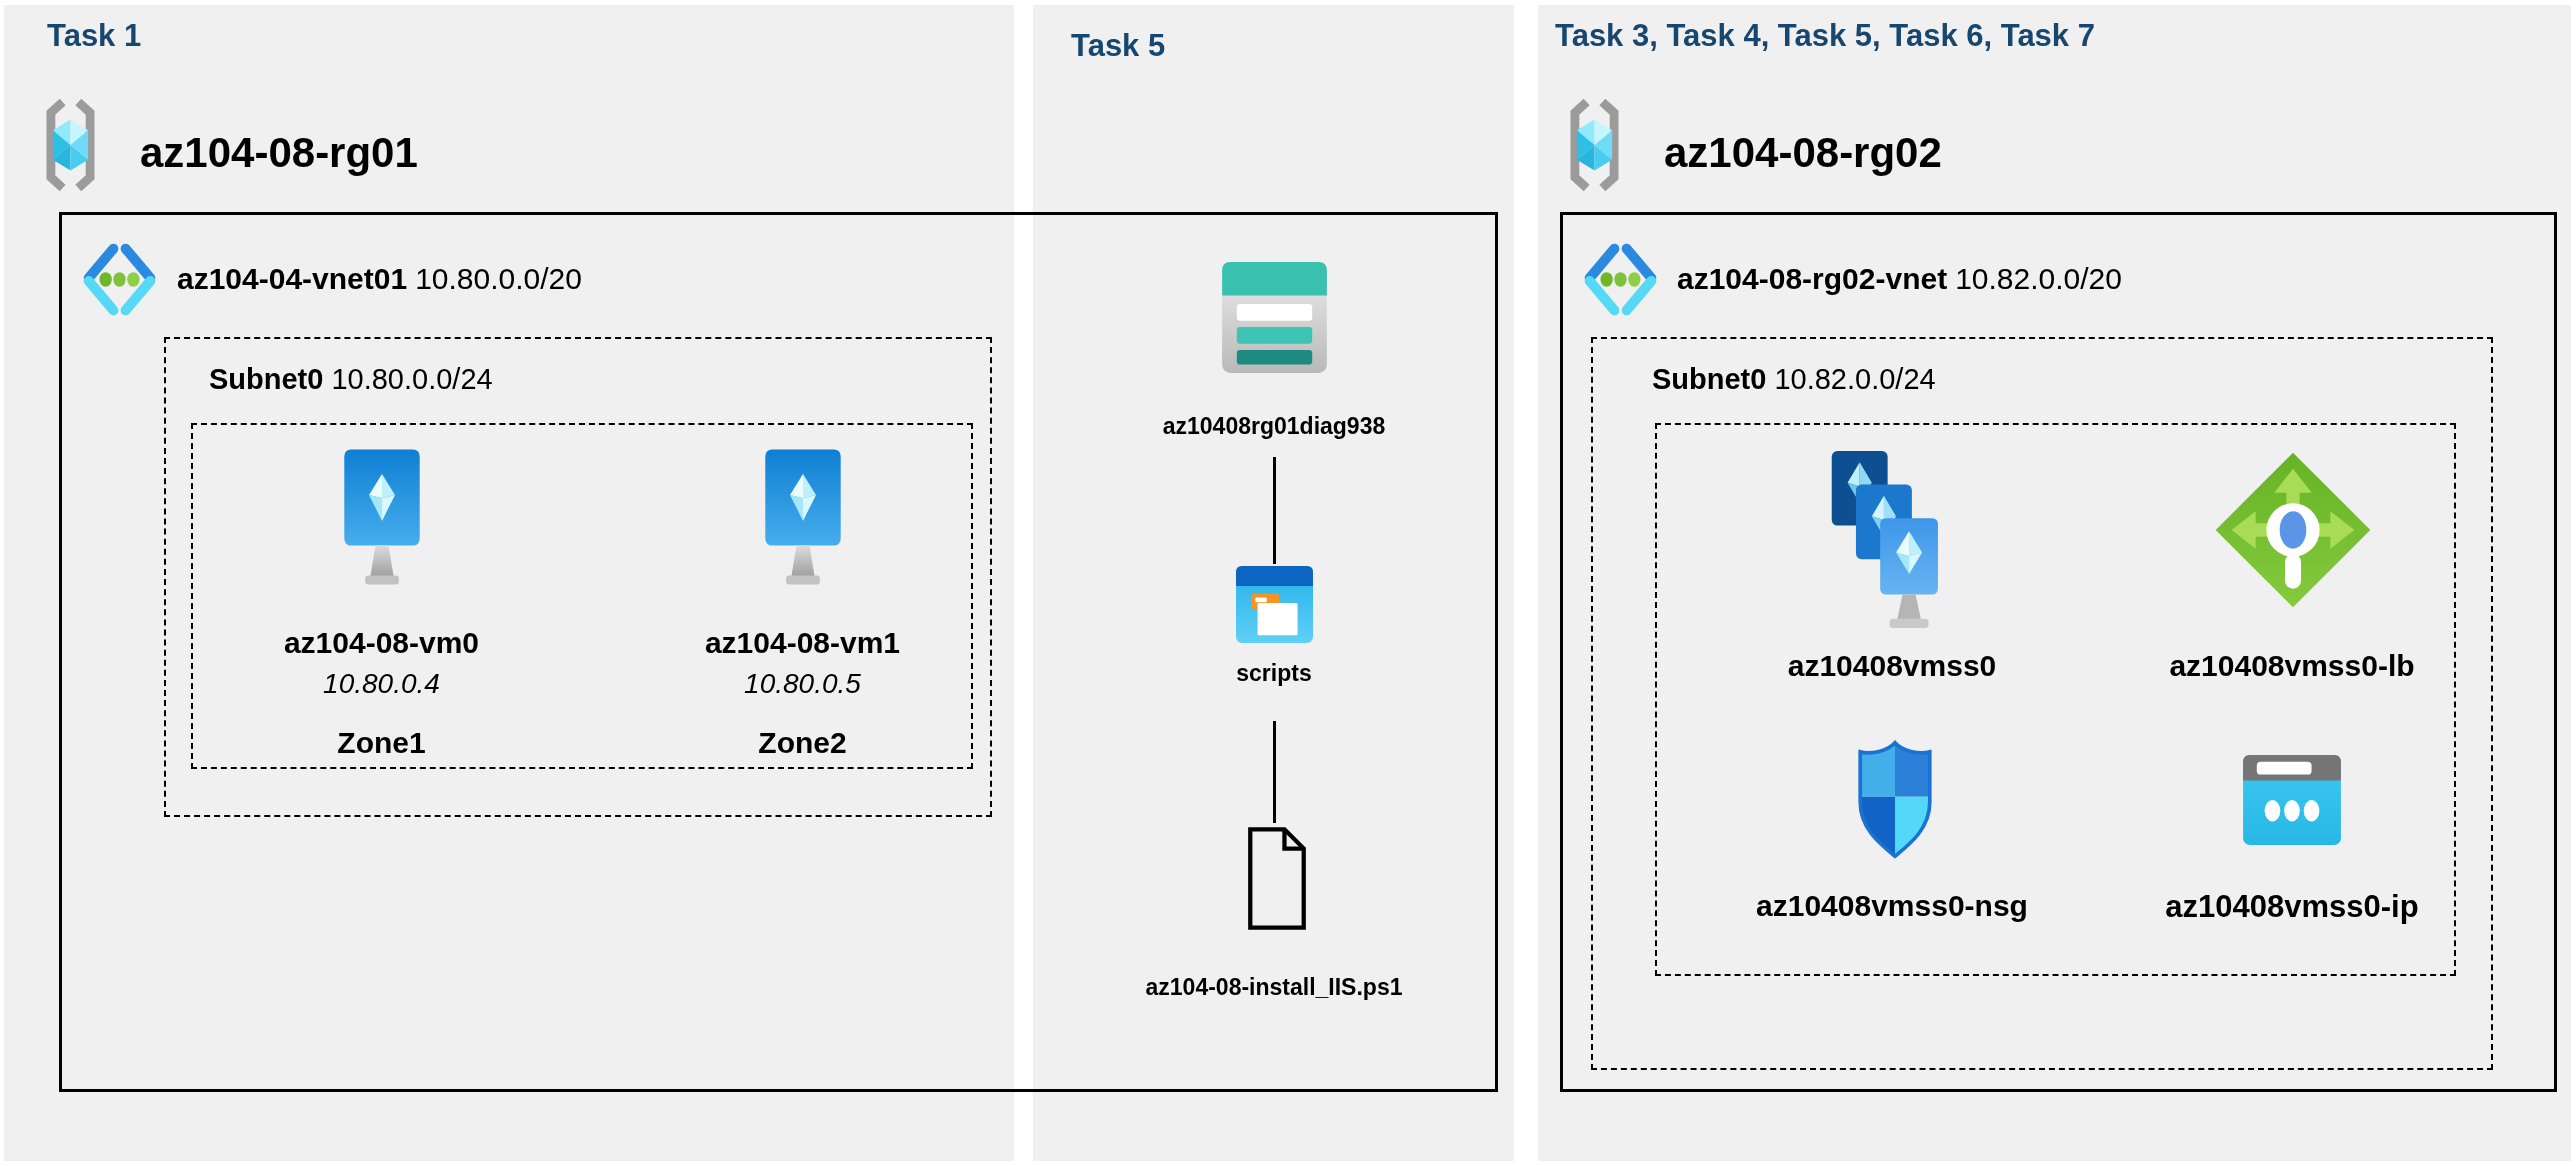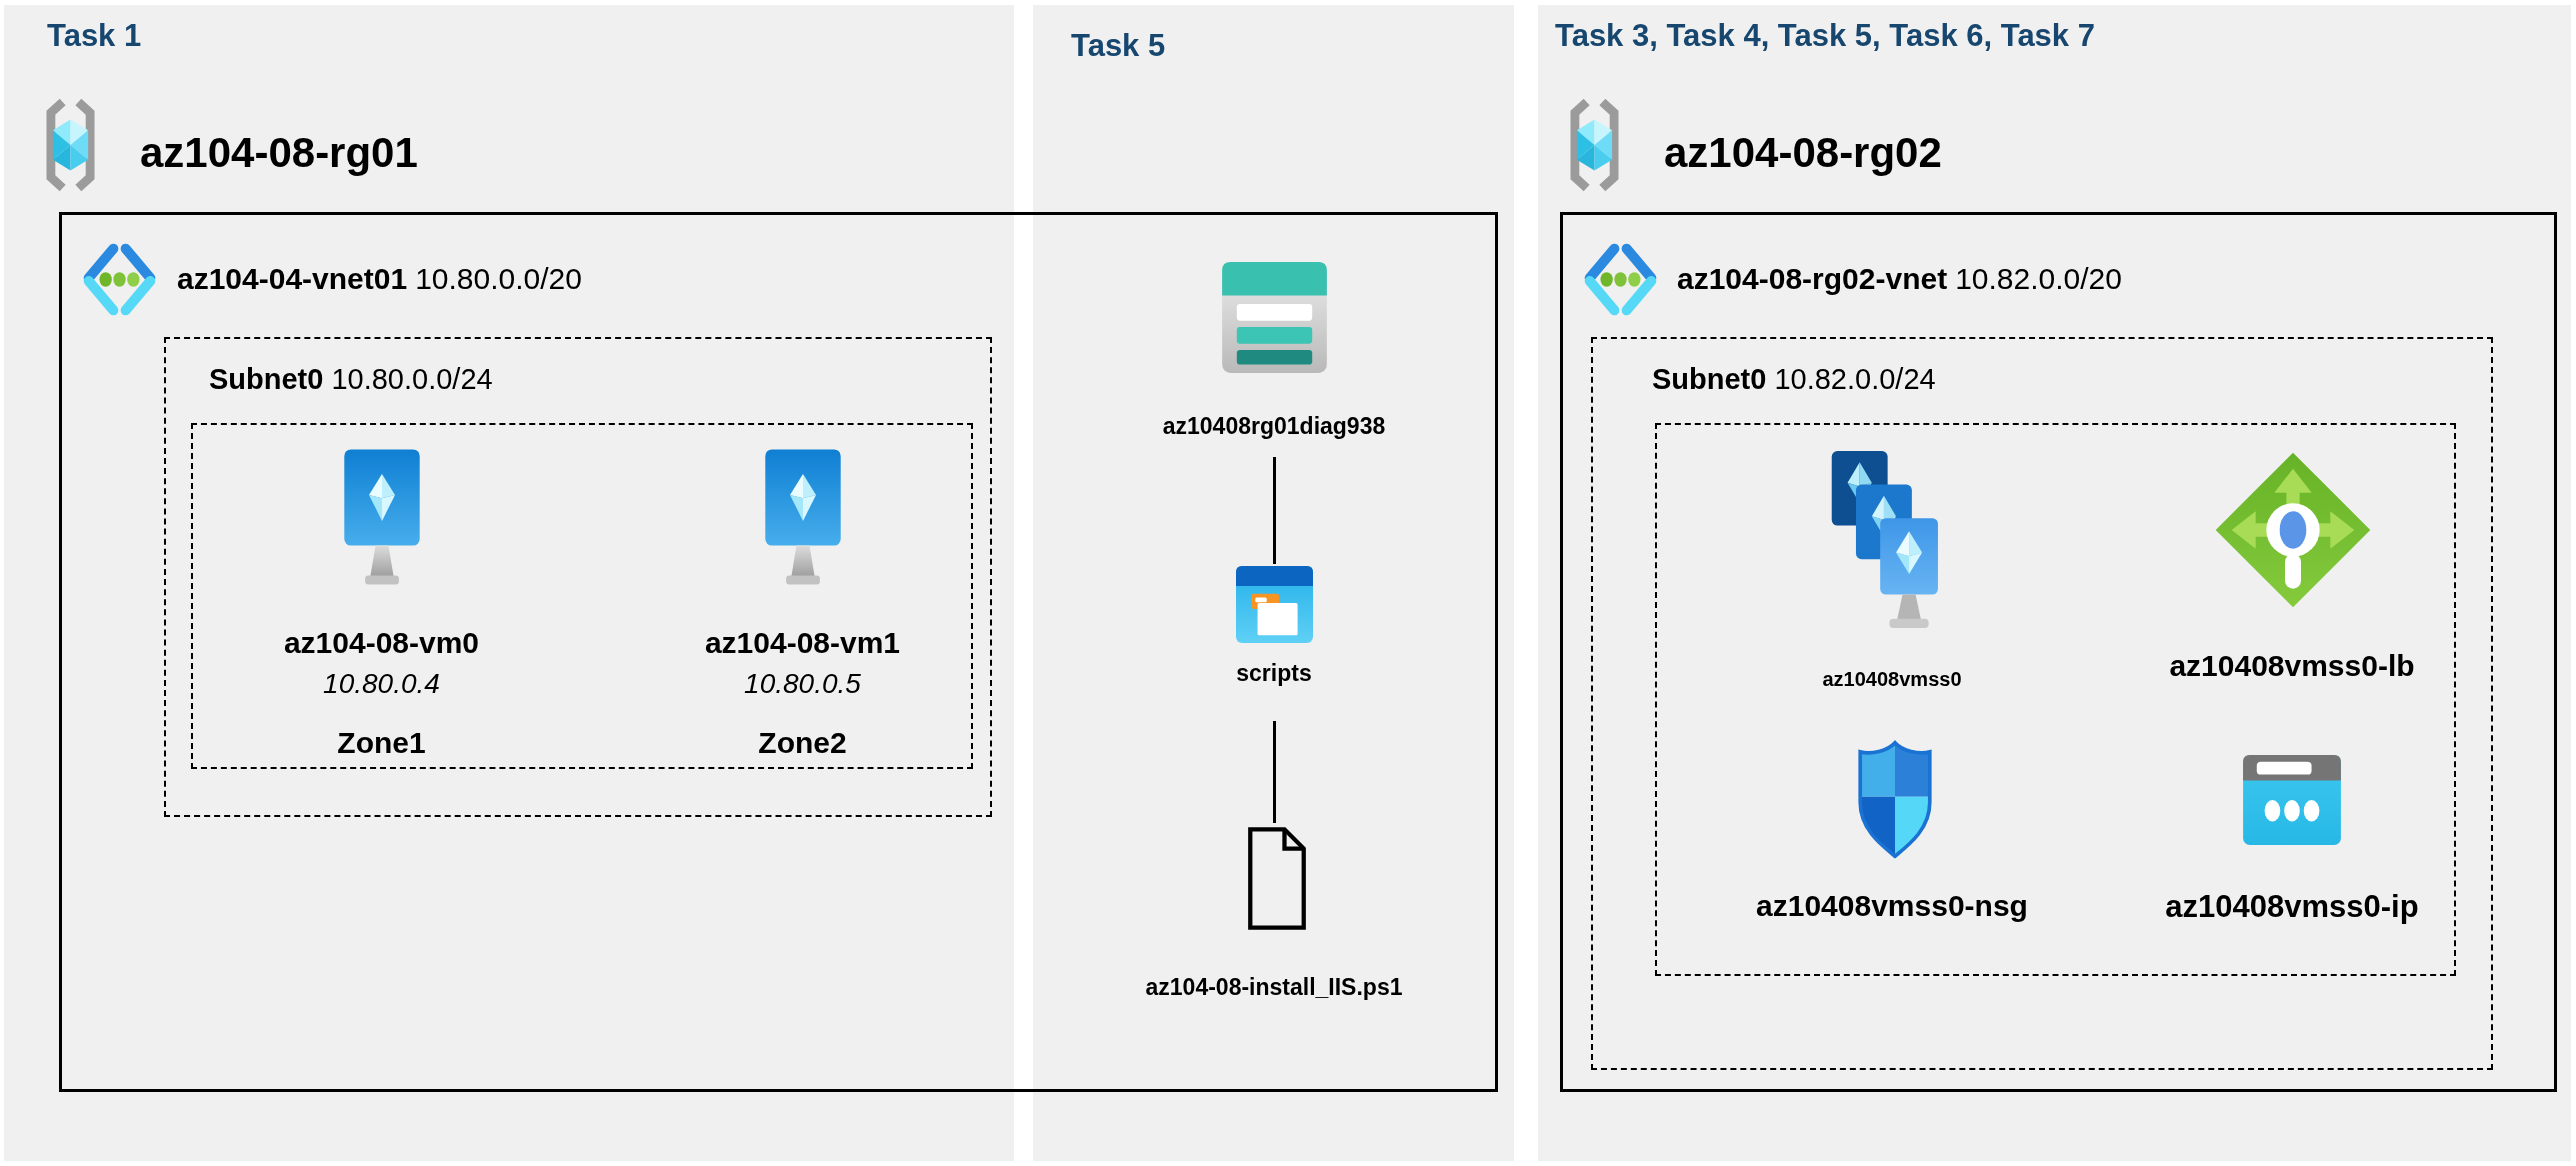--- a/index.html
+++ b/index.html
@@ -217,21 +217,21 @@
     <polygon points="73,72 60,94 60,76" fill="#bdeffc"></polygon>
     <rect x="56" y="74" width="62" height="82" rx="6" fill="url(#vcf)"></rect>
     <polygon points="87,88 73,111 87,115" fill="#eafcff"></polygon>
     <polygon points="87,88 101,111 87,115" fill="#bdeffc"></polygon>
     <polygon points="73,111 87,134 87,115" fill="#a4e7fa"></polygon>
     <polygon points="101,111 87,134 87,115" fill="#d9f7fe"></polygon>
     <polygon points="80,156 94,156 100,184 74,184" fill="#b5b5b5"></polygon>
     <rect x="66" y="182" width="42" height="10" rx="4" fill="#c9c9c9"></rect>
   </svg>
 </div>
-<div class="center-label" style="left:1703px;top:649px;width:378px;font-size:20px;margin-top:19px;">az10408vmss0</div>
+<div class="center-label" style="left:1703px;top:649px;width:378px;font-size:30px;">az10408vmss0</div>
 
 <div class="abs" style="left:2213px;top:450px;">
   <svg width="160" height="160" viewBox="0 0 120 120">
     <defs>
       <linearGradient id="lbg" x1="0" y1="0" x2="0" y2="1">
         <stop offset="0" stop-color="#66b226"></stop>
           <stop offset="1" stop-color="#85ca3d"></stop>
       </linearGradient>
     </defs>
     <polygon points="60,2 118,60 60,118 2,60" fill="url(#lbg)"></polygon>

